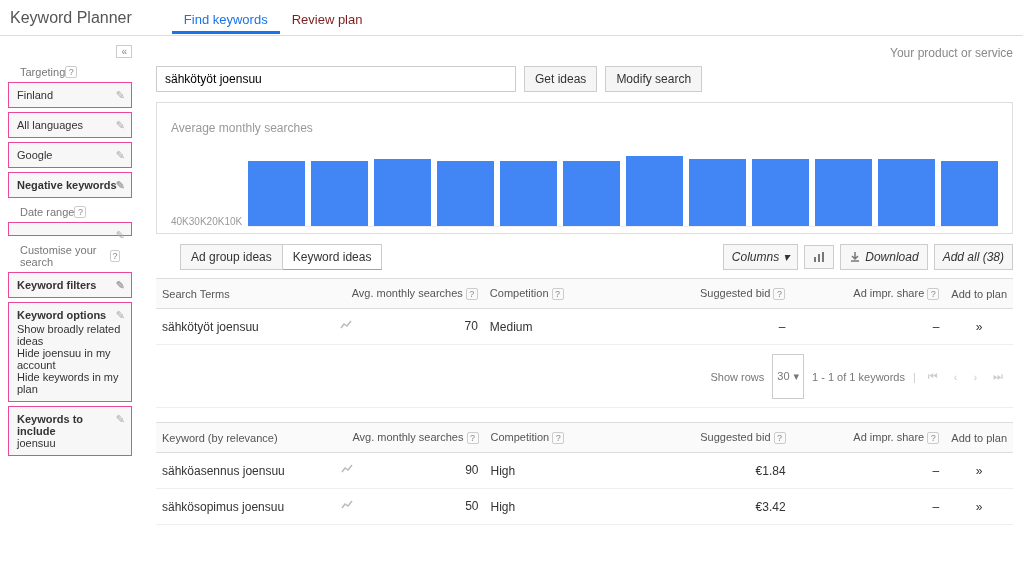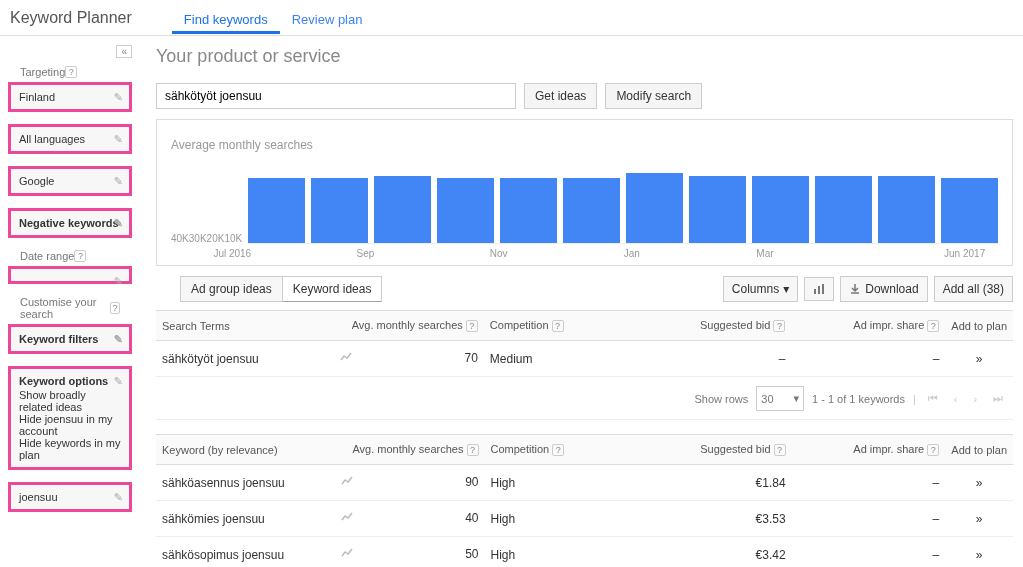--- a/index.html
+++ b/index.html
@@ -2,63 +2,63 @@
 <html><head>
 <meta charset="utf-8">
 <style>
 * { box-sizing: border-box; margin: 0; padding: 0; }
 body { font-family: Arial, sans-serif; font-size: 12px; color: #333; background: #fff; width: 1023px; }
 .header { display: flex; align-items: center; border-bottom: 1px solid #ddd; height: 36px; padding: 0 10px; }
 .title { font-size: 16px; color: #555; font-weight: normal; margin-right: 40px; }
 .tabs { display: flex; height: 32px; }
 .tab { padding: 10px 12px; color: #1a73e8; cursor: pointer; font-size: 13px; }
 .tab.active { border-bottom: 3px solid #1a73e8; color: #1a73e8; }
-.tab.inactive { color: #3b82f6; }
+.tab.inactive { color: #7f1d1d; }
 .body { display: flex; }
 .sidebar { width: 140px; padding: 8px; }
 .collapse { text-align: right; }
 .collapse span { border: 1px solid #ccc; padding: 0 4px; font-size: 10px; color: #888; cursor: pointer; }
 .section-title { color: #777; font-size: 11px; margin: 8px 12px 4px; display: flex; align-items: center; gap: 0; }
 .help { display: inline-block; width: 12px; height: 12px; border: 1px solid #ccc; border-radius: 2px; font-size: 9px; line-height: 10px; text-align: center; color: #888; }
-.panel { border: 3px solid #ec4899; background: #f7f7f7; padding: 6px 8px; margin-bottom: 12px; position: relative; font-size: 11px; color: #333; }
+.panel { border: 1px solid #ec4899; background: #f7f7f7; padding: 6px 8px; margin-bottom: 4px; position: relative; font-size: 11px; color: #333; }
 .panel .edit { position: absolute; right: 6px; top: 6px; color: #aaa; cursor: pointer; }
 .panel.bold { font-weight: bold; }
 .main { flex: 1; padding: 10px 10px 0 16px; }
-.prompt { color: #888; font-size: 18px; margin-bottom: 16px; }
+.prompt { color: #888; font-size: 12px; margin-bottom: 6px; text-align: right; }
 .search-row { display: flex; gap: 8px; margin-bottom: 10px; }
 .search-input { width: 360px; border: 1px solid #ccc; padding: 5px 8px; font-size: 12px; }
 .btn { border: 1px solid #ccc; background: #f5f5f5; padding: 5px 10px; font-size: 12px; cursor: pointer; color: #333; }
 .chart-card { border: 1px solid #ddd; padding: 10px 14px 6px; margin-bottom: 10px; }
 .dropdown { display: inline-flex; align-items: center; gap: 6px; border: 1px solid #ccc; padding: 4px 8px; font-size: 11px; color: #444; cursor: pointer; }
 .arrows { font-size: 8px; line-height: 8px; color: #888; }
 .chart-title { color: #999; margin: 8px 0 4px; font-size: 12px; }
 .chart-area { display: flex; }
 .yaxis { display: flex; flex-direction: row; justify-content: space-between; align-items: flex-end; height: 88px; padding-right: 6px; color: #999; font-size: 10px; }
 .bars { flex: 1; display: flex; align-items: flex-end; gap: 6px; height: 88px; border-bottom: 1px solid #eee; }
 .bar { flex: 1; background: #4285f4; }
 .xaxis { display: flex; margin-left: 28px; color: #999; font-size: 10px; padding-top: 4px; }
 .xlabel { flex: 1; text-align: center; }
 .toolbar { display: flex; align-items: center; margin-bottom: 8px; padding-left: 24px; }
 .tab-btns { display: flex; }
 .tab-btn { border: 1px solid #ccc; padding: 5px 10px; font-size: 12px; cursor: pointer; background: #f7f7f7; }
 .tab-btn.active { background: #fff; border-bottom: 1px solid #a3a3a3; }
 .tab-btn + .tab-btn { border-left: none; }
 .spacer { flex: 1; }
-.icon-btn { border: 1px solid #ccc; padding: 5px 8px; cursor: pointer; background: #f7f7f7; display: flex; align-items: center; gap: 4px; font-size: 12px; }
+.icon-btn { border: 1px solid #ccc; padding: 5px 8px; cursor: pointer; background: #f7f7f7; display: flex; align-items: center; gap: 4px; font-size: 12px; font-style: italic; }
 .toolbar > * + * { margin-left: 6px; }
 .table { width: 100%; border-collapse: collapse; }
 .table th { text-align: left; padding: 8px 6px; border-top: 1px solid #ddd; border-bottom: 1px solid #ddd; font-weight: normal; color: #555; font-size: 11px; background: #fafafa; white-space: nowrap; }
 .table th.r, .table td.r { text-align: right; }
 .table td { padding: 10px 6px; border-bottom: 1px solid #eee; font-size: 12px; color: #333; }
 .chart-icon-cell { text-align: right; color: #bbb; padding-right: 10px; }
 .add-cell { text-align: center; color: #bbb; cursor: pointer; }
 .pager { display: flex; justify-content: flex-end; align-items: center; gap: 8px; padding: 8px 6px; color: #777; font-size: 11px; border-top: 1px solid #fff; border-bottom: 1px solid #eee;}
 .pager .sep { color: #ccc; }
 .pager .nav { color: #ccc; cursor: pointer; padding: 0 4px; }
-.rows-dd { border: 1px solid #ccc; padding: 5px 4px; display: inline-flex; align-items: center; gap: 20px; }
+.rows-dd { border: 1px solid #ccc; padding: 15px 4px; display: inline-flex; gap: 4px; }
 svg.ico { width: 12px; height: 12px; }
 .gap { height: 14px; }
 </style>
 </head>
 <body>
 
 <div class="header">
   <span class="title">Keyword Planner</span>
   <div class="tabs">
     <div class="tab active">Find keywords</div>
@@ -97,20 +97,21 @@
     <div class="panel">
       <div style="font-weight:bold;margin-bottom:2px">Keyword options</div>
       <div id="options-lines">
           <div>Show broadly related ideas</div>
           <div>Hide joensuu in my account</div>
           <div>Hide keywords in my plan</div>
         </div>
       <span class="edit">✎</span>
     </div>
     <div class="panel">
+      <div style="font-weight:bold">Keywords to include</div>
       <div>joensuu</div>
       <span class="edit">✎</span>
     </div>
   </div>
 
   <div class="main">
     <div class="prompt">Your product or service</div>
     <div class="search-row">
       <input class="search-input" value="sähkötyöt joensuu" style="">
       <button class="btn">Get ideas</button>
@@ -134,34 +135,20 @@
             <div class="bar" style="height: 75%;"></div>
             <div class="bar" style="height: 75%;"></div>
             <div class="bar" style="height: 80%;"></div>
             <div class="bar" style="height: 77.5%;"></div>
             <div class="bar" style="height: 77.5%;"></div>
             <div class="bar" style="height: 77.5%;"></div>
             <div class="bar" style="height: 77.5%;"></div>
             <div class="bar" style="height: 75%;"></div>
           </div>
       </div>
-      <div class="xaxis" id="xaxis">
-          <div class="xlabel">Jul 2016</div>
-          <div class="xlabel"></div>
-          <div class="xlabel">Sep</div>
-          <div class="xlabel"></div>
-          <div class="xlabel">Nov</div>
-          <div class="xlabel"></div>
-          <div class="xlabel">Jan</div>
-          <div class="xlabel"></div>
-          <div class="xlabel">Mar</div>
-          <div class="xlabel"></div>
-          <div class="xlabel"></div>
-          <div class="xlabel">Jun 2017</div>
-        </div>
     </div>
 
     <div class="toolbar">
       <div class="tab-btns">
         <div class="tab-btn">Ad group ideas</div>
         <div class="tab-btn active">Keyword ideas</div>
       </div>
       <div class="spacer"></div>
       <div class="icon-btn">
           <span>Columns</span>
@@ -239,30 +226,20 @@
             <td>sähköasennus joensuu</td>
             <td class="r"><span class="chart-icon-cell" style="float:left"><svg class="ico" viewBox="0 0 12 12">
                   <polyline points="1,9 4,5 7,7 11,2" stroke="#bbb" fill="none" stroke-width="1.5"></polyline>
                 </svg></span>90</td>
             <td>High</td>
             <td class="r">€1.84</td>
             <td class="r">–</td>
             <td class="add-cell">»</td>
           </tr>
           <tr>
-            <td>sähkömies joensuu</td>
-            <td class="r"><span class="chart-icon-cell" style="float:left"><svg class="ico" viewBox="0 0 12 12">
-                  <polyline points="1,9 4,5 7,7 11,2" stroke="#bbb" fill="none" stroke-width="1.5"></polyline>
-                </svg></span>40</td>
-            <td>High</td>
-            <td class="r">€3.53</td>
-            <td class="r">–</td>
-            <td class="add-cell">»</td>
-          </tr>
-          <tr>
             <td>sähkösopimus joensuu</td>
             <td class="r"><span class="chart-icon-cell" style="float:left"><svg class="ico" viewBox="0 0 12 12">
                   <polyline points="1,9 4,5 7,7 11,2" stroke="#bbb" fill="none" stroke-width="1.5"></polyline>
                 </svg></span>50</td>
             <td>High</td>
             <td class="r">€3.42</td>
             <td class="r">–</td>
             <td class="add-cell">»</td>
           </tr>
         </tbody>

